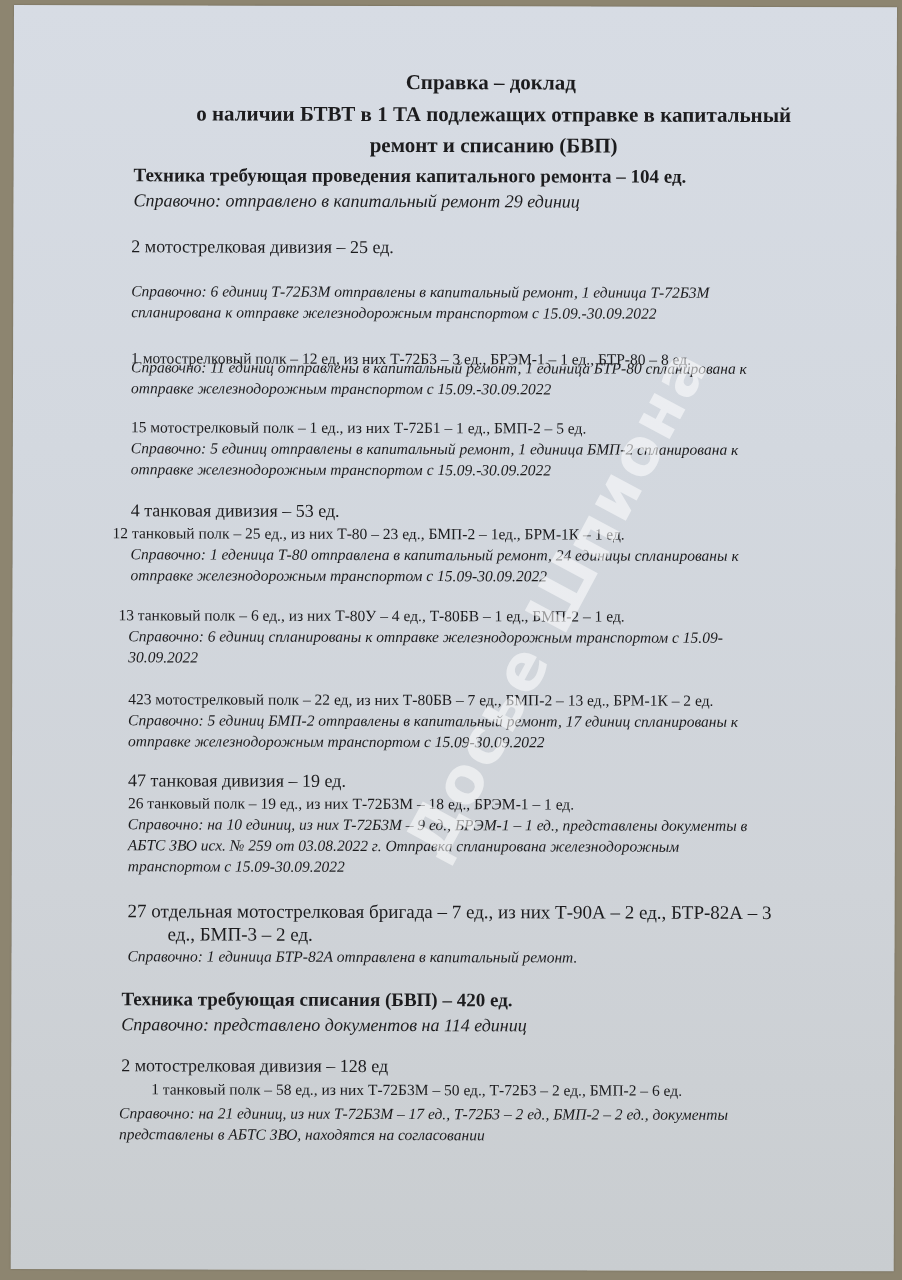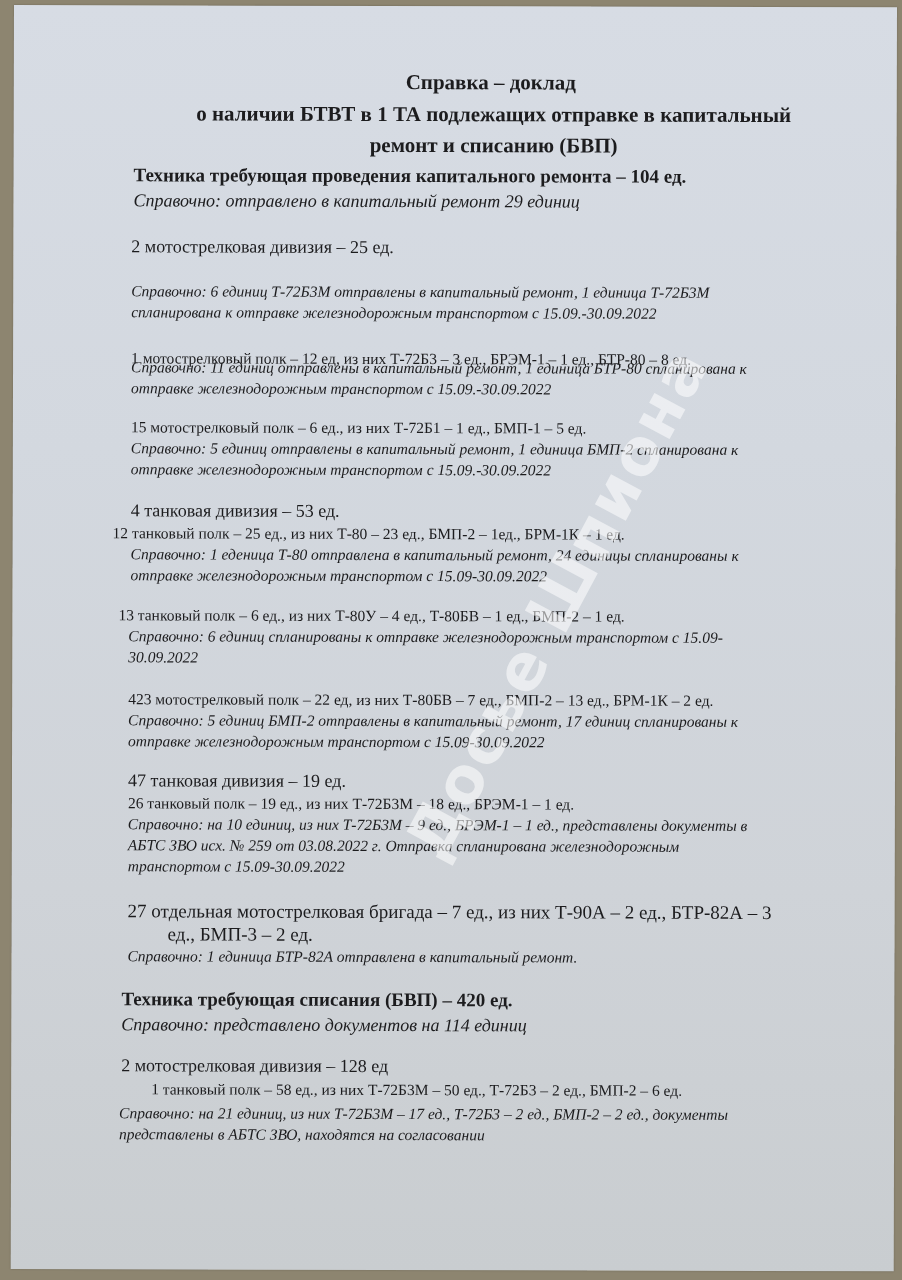--- a/index.html
+++ b/index.html
@@ -90,21 +90,21 @@
   <div class="line section-note" style="left:120px; top:186px;">Справочно: отправлено в капитальный ремонт 29 единиц</div>
 
   <div class="line unit-head" style="left:118px; top:232px;">2 мотострелковая дивизия – 25 ед.</div>
   <div class="line note" style="left:118px; top:278px;">Справочно: 6 единиц Т-72Б3М отправлены в капитальный ремонт, 1 единица Т-72Б3М</div>
   <div class="line note" style="left:118px; top:299px;">спланирована к отправке железнодорожным транспортом с 15.09.-30.09.2022</div>
 
   <div class="line sub-head" style="left:118px; top:333px;margin-top:12px;">1 мотострелковый полк – 12 ед, из них Т-72Б3 – 3 ед., БРЭМ-1 – 1 ед., БТР-80 – 8 ед.</div>
   <div class="line note" style="left:118px; top:354px;">Справочно: 11 единиц отправлены в капитальный ремонт, 1 единица БТР-80 спланирована к</div>
   <div class="line note" style="left:118px; top:375px;">отправке железнодорожным транспортом с 15.09.-30.09.2022</div>
 
-  <div class="line sub-head" style="left:118px; top:414px;">15 мотострелковый полк – 6 ед., из них Т-72Б1 – 1 ед., БМП-1 – 5 ед.</div>
+  <div class="line sub-head" style="left:118px; top:414px;">15 мотострелковый полк – 1 ед., из них Т-72Б1 – 1 ед., БМП-2 – 5 ед.</div>
   <div class="line note" style="left:118px; top:435px;">Справочно: 5 единиц отправлены в капитальный ремонт, 1 единица БМП-2 спланирована к</div>
   <div class="line note" style="left:118px; top:456px;">отправке железнодорожным транспортом с 15.09.-30.09.2022</div>
 
   <div class="line unit-head" style="left:118px; top:496px;">4 танковая дивизия – 53 ед.</div>
   <div class="line sub-head" style="left:100px; top:520px;">12 танковый полк – 25 ед., из них Т-80 – 23 ед., БМП-2 – 1ед., БРМ-1К – 1 ед.</div>
   <div class="line note" style="left:118px; top:541px;">Справочно: 1 еденица Т-80 отправлена в капитальный ремонт, 24 единицы спланированы к</div>
   <div class="line note" style="left:118px; top:562px;">отправке железнодорожным транспортом с 15.09-30.09.2022</div>
 
   <div class="line sub-head" style="left:106px; top:602px;">13 танковый полк – 6 ед., из них Т-80У – 4 ед., Т-80БВ – 1 ед., БМП-2 – 1 ед.</div>
   <div class="line note" style="left:116px; top:623px;">Справочно: 6 единиц спланированы к отправке железнодорожным транспортом с 15.09-</div>

